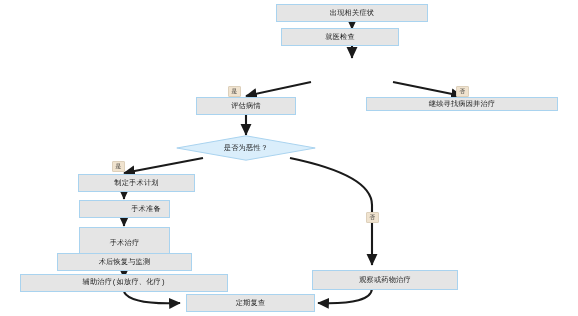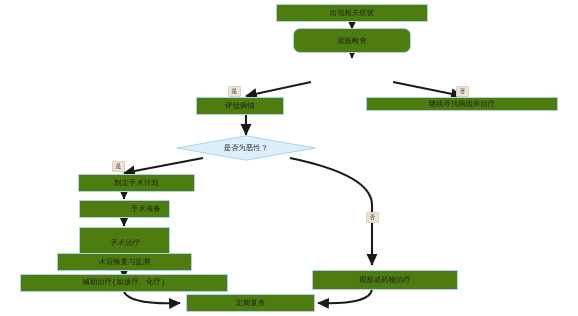--- a/index.html
+++ b/index.html
@@ -8,21 +8,21 @@
     background:#ffffff;
     font-family:"Liberation Sans","DejaVu Sans",sans-serif;
     overflow:hidden;
   }
   #flow{position:relative;width:578px;height:316px;}
   svg.edges{position:absolute;left:0;top:0;width:578px;height:316px;}
 
   .node{
     position:absolute;
     box-sizing:border-box;
-    background:#4d7c0f;
+    background:#e5e5e5;
     border:1px solid #a9d3ef;
     color:#1b1b1b;
     font-size:7.2px;
     line-height:1.1;
     display:flex;
     align-items:center;
     justify-content:center;
     text-align:center;
     letter-spacing:.2px;
     white-space:nowrap;
@@ -85,26 +85,26 @@
       <path d="M124,271 L124,278"></path>
       <path d="M124,292 Q131,305 180,303"></path>
       <path d="M372,288 Q372,305 318,303"></path>
     </g>
   </svg>
 
   <div class="node" style="left:276px;top:4px;width:152px;height:18px;">
     <span>出现相关症状</span>
   </div>
 
-  <div class="node" style="left:293px;top:28px;width:118px;height:25px;border-radius:7px;">
+  <div class="node" style="left:281px;top:28px;width:118px;height:18px;">
     <span>就医检查</span>
   </div>
 
 
-  <div class="node" style="left:196px;top:97px;width:88px;height:18px;">
+  <div class="node" style="left:196px;top:97px;width:100px;height:18px;">
     <span>评估病情</span>
   </div>
 
   <div class="node" style="left:366px;top:97px;width:192px;height:14px;">
     <span>继续寻找病因并治疗</span>
   </div>
 
   <div class="diamond" style="left:176px;top:135px;width:140px;height:26px;">
     <svg class="dshape" viewBox="0 0 140 26" preserveAspectRatio="none">
       <polygon points="70,0.8 139.2,13 70,25.2 0.8,13" fill="#daeefb" stroke="#a9d3ef" stroke-width="1"></polygon>
@@ -113,21 +113,21 @@
   </div>
 
   <div class="node" style="left:78px;top:174px;width:117px;height:18px;">
     <span>制定手术计划</span>
   </div>
 
   <div class="node" style="left:79px;top:200px;width:91px;height:18px;padding-left:43px;">
     <span>手术准备</span>
   </div>
 
-  <div class="node" style="left:79px;top:227px;width:91px;height:32px;font-style:italic;">
+  <div class="node" style="left:79px;top:227px;width:91px;height:32px;">
     <span>手术治疗</span>
   </div>
 
   <div class="node" style="left:57px;top:253px;width:135px;height:18px;">
     <span>术后恢复与监测</span>
   </div>
 
   <div class="node" style="left:20px;top:274px;width:208px;height:18px;font-family:Liberation Mono, monospace;">
     <span>辅助治疗(如放疗、化疗)</span>
   </div>

